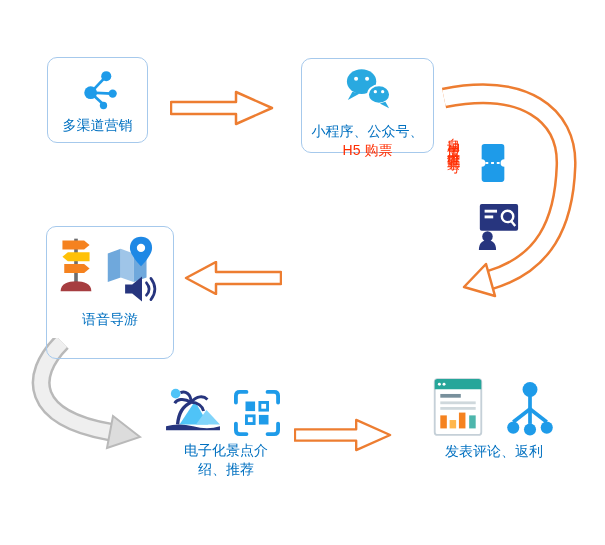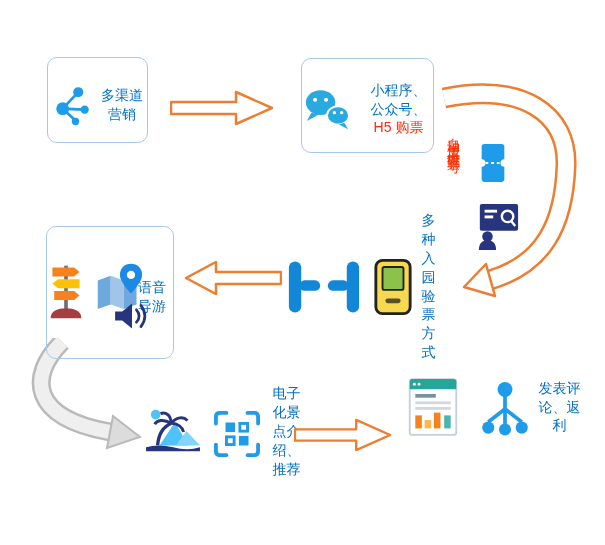--- a/index.html
+++ b/index.html
@@ -1,20 +1,20 @@
 <!DOCTYPE html>
 <html style="--label-blue: #0070c0; --label-red: #ff2d00; --arrow-orange: #ed7d31; --box-border: #a6c9ec; --icon-blue: #1e9be9; --icon-navy: #27357e;"><head>
 <meta charset="utf-8">
 <style>
   * { margin:0; padding:0; box-sizing:border-box; }
   html,body { background:#fff; }
   body { font-family:"Liberation Sans", sans-serif; }
   .canvas { position:relative; width:605px; height:545px; background:#fff; overflow:hidden; }
 
-  .node { position:absolute; display:flex; flex-direction:row; align-items:center; gap:5px;justify-content:center; }
+  .node { position:absolute; display:flex; flex-direction:column; align-items:center; gap:5px; }
   .node.bordered { border:1.5px solid var(--box-border, #a6c9ec); border-radius:10px; }
 
   .label { color:var(--label-blue, #0070c0); font-size:14px; line-height:1.35; text-align:center; }
   .red   { color:var(--label-red, #ff2d00); }
 
   .vtext { position:absolute; writing-mode:vertical-rl; color:var(--label-red, #ff2d00);
            font-size:13px; letter-spacing:3px; }
 
   .icons-row { display:flex; align-items:flex-end; gap:12px; }
   .abs { position:absolute; }
@@ -99,40 +99,20 @@
       <rect x="4" y="2" width="40" height="28" rx="2" fill="#27357e"></rect>
       <rect x="9" y="8" width="13" height="3" fill="#fff"></rect>
       <rect x="9" y="14" width="9" height="3" fill="#fff"></rect>
       <circle cx="33" cy="15" r="6" fill="none" stroke="#fff" stroke-width="2.5"></circle>
       <line x1="37" y1="20" x2="41" y2="25" stroke="#fff" stroke-width="2.5"></line>
       <circle cx="12" cy="36" r="5.5" fill="#27357e"></circle>
       <path d="M3,50 C3,43 7,40 12,40 C17,40 21,43 21,50 Z" fill="#27357e"></path>
     </svg>
   </span>
 
-  <div class="node" style="left:287px; top:211px; width:152px;">
-    <div class="icons-row">
-      <span>
-        <svg width="74" height="58" viewBox="0 0 78 60">
-          <rect x="2" y="3" width="13" height="54" rx="6.5" fill="#1287d8"></rect>
-          <rect x="63" y="3" width="13" height="54" rx="6.5" fill="#1287d8"></rect>
-          <rect x="13" y="23" width="22" height="11" rx="5.5" fill="#1287d8"></rect>
-          <rect x="43" y="23" width="22" height="11" rx="5.5" fill="#1287d8"></rect>
-        </svg>
-      </span>
-      <span>
-        <svg width="40" height="58" viewBox="0 0 42 60">
-          <rect x="3" y="2" width="36" height="56" rx="7" fill="#f6d94c" stroke="#222" stroke-width="3"></rect>
-          <rect x="10" y="9" width="22" height="24" rx="2" fill="#8bc34a" stroke="#222" stroke-width="2"></rect>
-          <rect x="13" y="42" width="16" height="5" rx="2.5" fill="#222" opacity="0.75"></rect>
-        </svg>
-      </span>
-    </div>
-    <div class="label">多种入园验票方式</div>
-  </div>
 
   <svg class="abs block-arrow" style="left:184px; top:261px;" width="98" height="34" viewBox="0 0 98 34">
     <polygon points="97,11 32,11 32,1 2,17 32,33 32,23 97,23"></polygon>
   </svg>
 
   <div class="node bordered" style="left:46px; top:226px; width:128px; height:133px; padding-top:8px;">
     <div class="cluster">
       <span class="abs" style="left:0; top:4;">
         <svg width="38" height="58" viewBox="0 0 42 64">
           <rect x="19" y="4" width="4" height="52" fill="#6d6e71"></rect>

